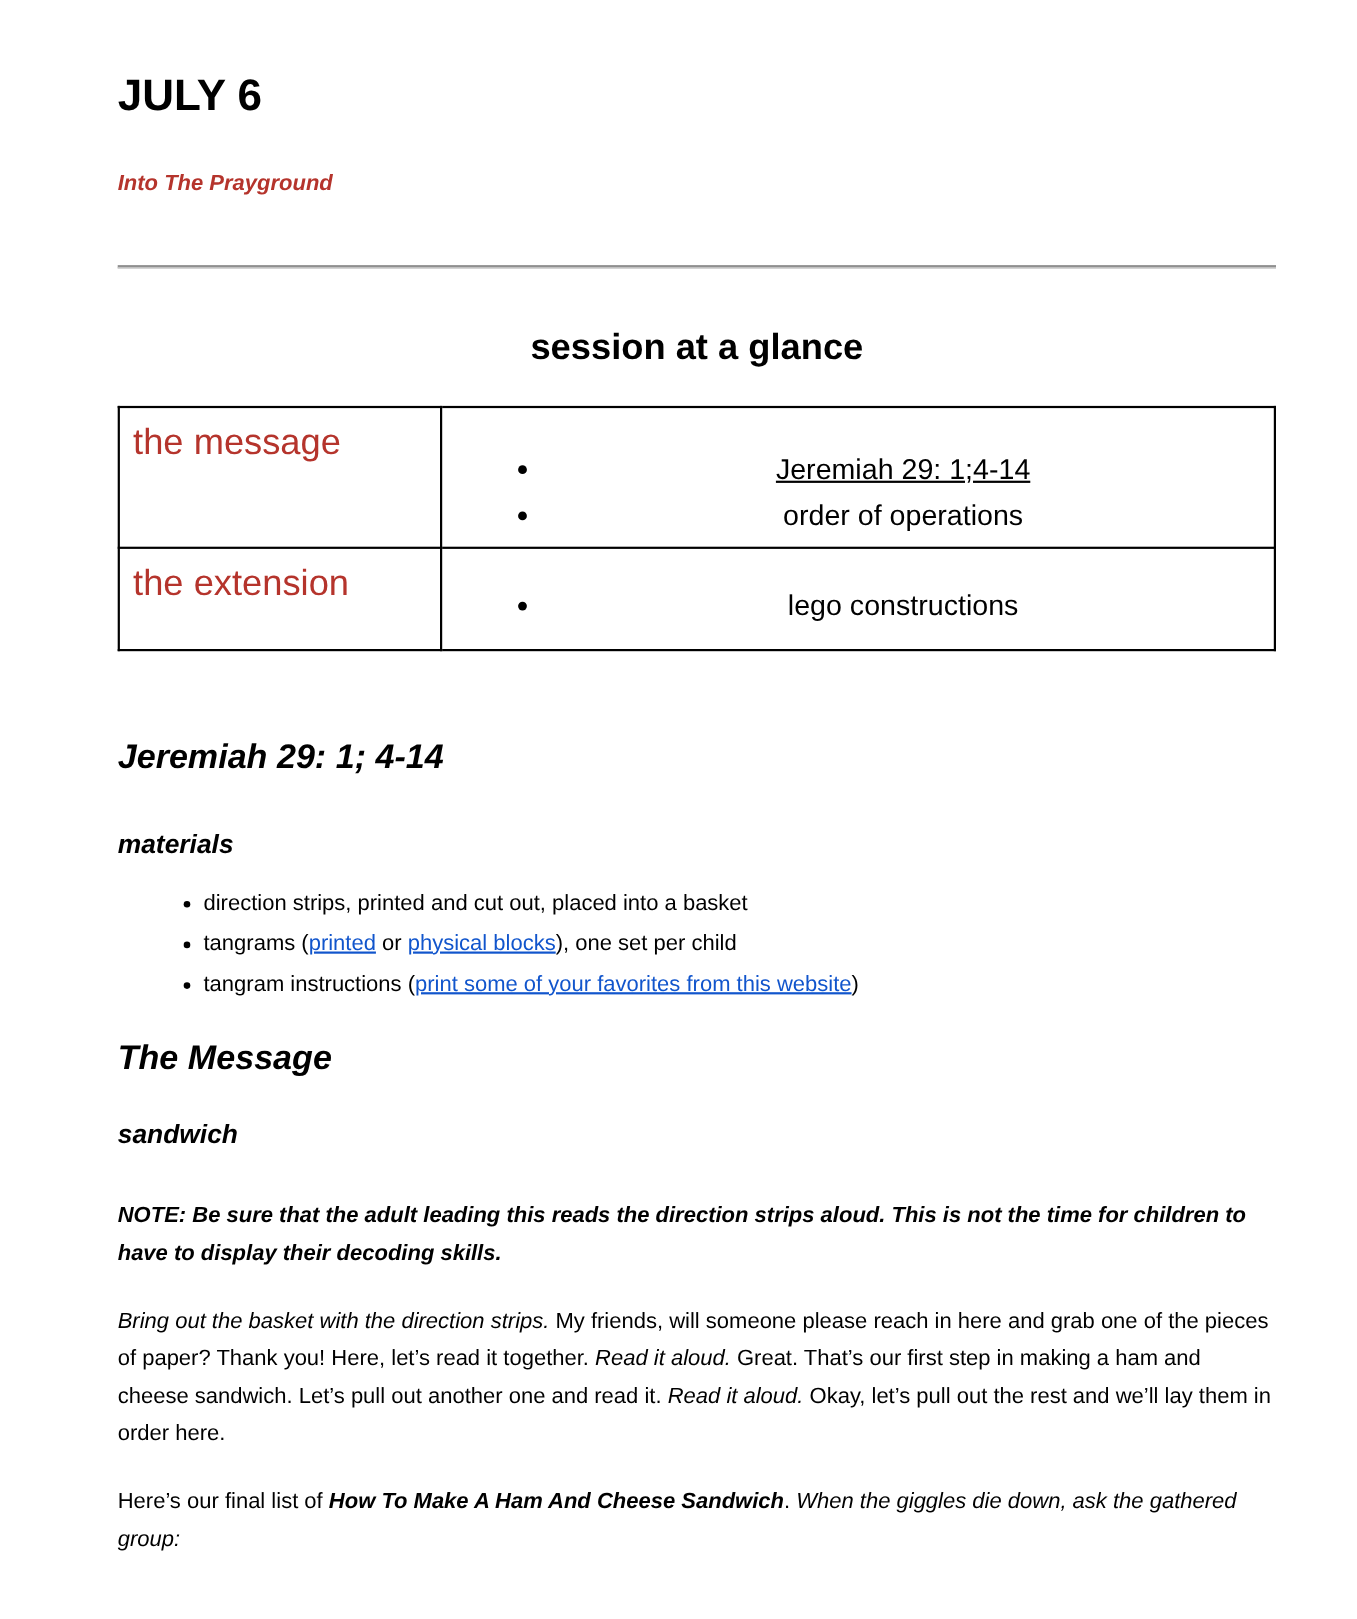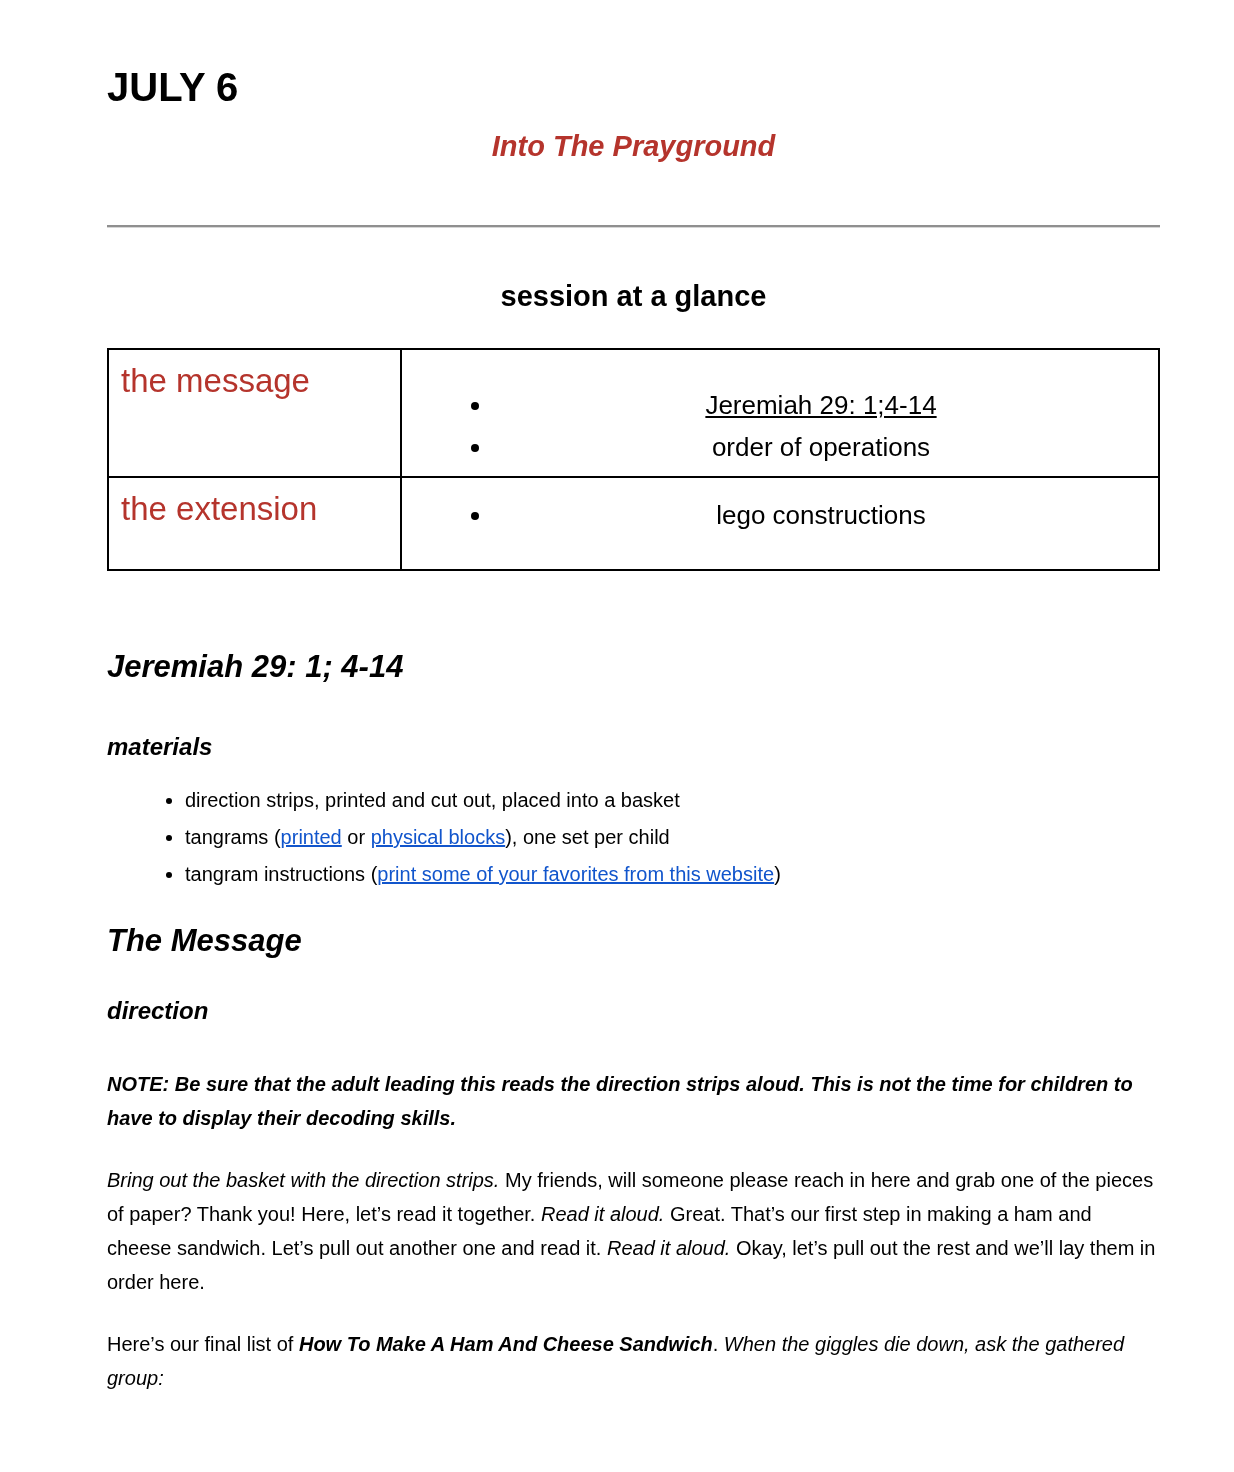--- a/index.html
+++ b/index.html
@@ -6,48 +6,47 @@
   html, body { background:#ffffff; }
   body {
     width:1234px; min-height:1472px;
     font-family:"Liberation Sans", sans-serif;
     color:#000;
   }
   .page { padding:64px 74px 40px 107px; }
 
   .title { font-size:40px; font-weight:bold; line-height:1.15; }
   .subtitle {
-    margin-top:20px; font-size:29px; font-weight:bold; font-style:italic;
+    margin-top:46px; font-size:20px; font-weight:bold; font-style:italic;
     color:var(--accent,#b5342c);
-    text-align:center;
   }
   .divider {
     margin-top:62px; height:3px; border:none;
     background:#8f8f8f; border-bottom:1px solid #d6d6d6;
   }
 
   .glance-heading {
     margin-top:52px; text-align:center;
-    font-size:29px; font-weight:bold;
+    font-size:33px; font-weight:bold;
   }
 
   table.glance {
     margin-top:35px; width:100%; border-collapse:collapse;
     table-layout:fixed;
   }
   table.glance td { border:2px solid #000; vertical-align:top; }
   td.label-cell {
     width:293px; padding:10px 10px 10px 12px;
     color:var(--accent,#b5342c); font-size:33px; line-height:1.25;
   }
   td.items-cell { padding:8px 10px 8px 28px; font-size:26px;text-align:center; }
   tr.row-message  { height:128px; }
   tr.row-message  td.items-cell { padding-top:34px; }
   tr.row-extension{ height:93px; }
-  tr.row-extension td.items-cell { padding-top:16px; }
+  tr.row-extension td.items-cell { padding-top:30px; }
   td.items-cell ul { list-style:disc; padding-left:64px; }
   td.items-cell li { line-height:42px; }
 
   .scripture-heading { margin-top:78px; font-size:31px; font-weight:bold; font-style:italic; }
   .sub-heading       { font-size:24px; font-weight:bold; font-style:italic; }
   .materials-heading { margin-top:48px; }
   .message-heading   { margin-top:30px; font-size:31px; font-weight:bold; font-style:italic; }
   .procedure-heading { margin-top:38px; }
 
   ul.materials {
@@ -106,21 +105,21 @@
   <h3 class="sub-heading materials-heading">materials</h3>
 
   <ul class="materials">
       <li><span class="">direction strips, printed and cut out, placed into a basket</span></li>
       <li><span class="">tangrams (</span><span class="link">printed</span><span class=""> or </span><span class="link">physical blocks</span><span class="">), one set per child</span></li>
       <li><span class="">tangram instructions (</span><span class="link">print some of your favorites from this website</span><span class="">)</span></li>
     </ul>
 
   <h2 class="message-heading">The Message</h2>
 
-  <h3 class="sub-heading procedure-heading">direction</h3>
+  <h3 class="sub-heading procedure-heading">sandwich</h3>
 
   <p class="body-para note-para"><span class="b i ">NOTE: Be sure that the adult leading this reads the direction strips aloud. This is not the time for children to have to display their decoding skills.</span></p>
 
   <p class="body-para basket-para"><span class="i ">Bring out the basket with the direction strips.</span><span class=""> My friends, will someone please reach in here and grab one of the pieces of paper? Thank you! Here, let’s read it together. </span><span class="i ">Read it aloud.</span><span class=""> Great. That’s our first step in making a ham and cheese sandwich. Let’s pull out another one and read it. </span><span class="i ">Read it aloud.</span><span class=""> Okay, let’s pull out the rest and we’ll lay them in order here.</span></p>
 
   <p class="body-para final-para"><span class="">Here’s our final list of </span><span class="b i ">How To Make A Ham And Cheese Sandwich</span><span class="">. </span><span class="i ">When the giggles die down, ask the gathered group:</span></p>
 
 </div>
 
 </body></html>

